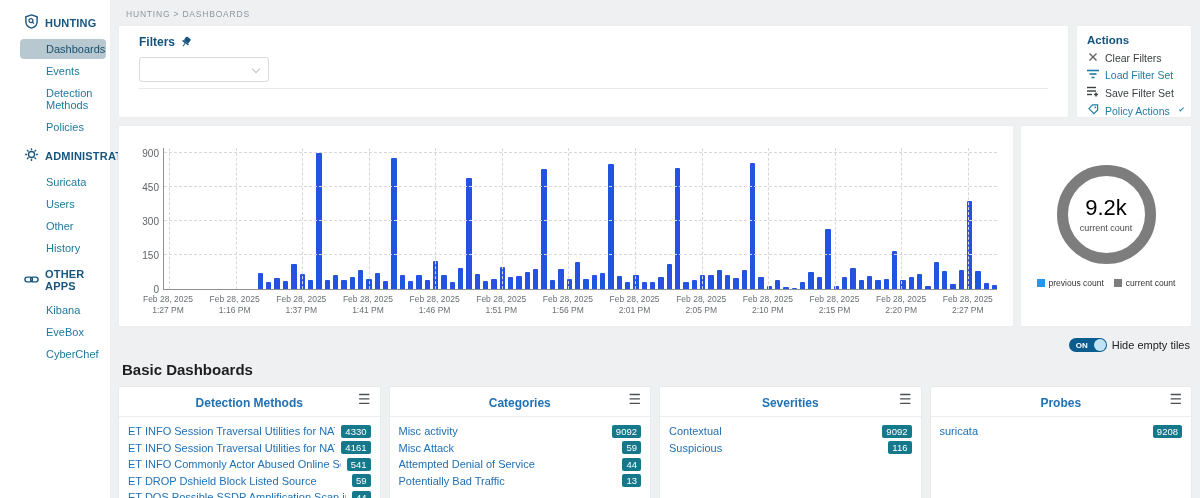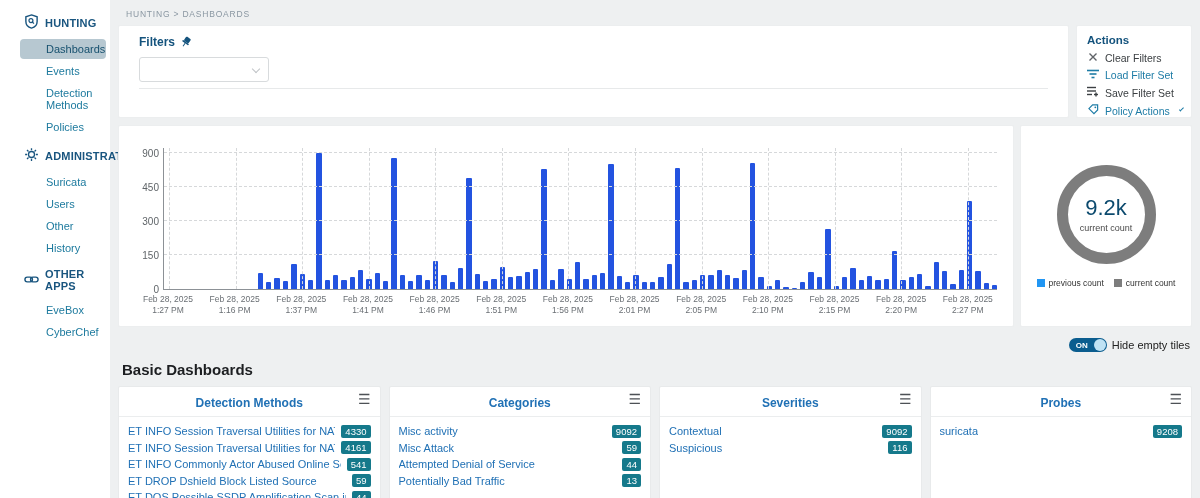--- a/index.html
+++ b/index.html
@@ -42,21 +42,21 @@
   .hgrid { position:absolute; left:0; right:0; border-top:1px dashed #d6d8da; }
   .vgrid { position:absolute; top:0; bottom:0; border-left:1px dashed #d6d8da; }
   .ylab { position:absolute; right:100%; margin-right:5px; transform:translateY(-50%); font-size:10px; color:#5f6468; width:30px; text-align:right; }
   .bars { position:absolute; left:2px; right:0; bottom:0; top:0; display:flex; align-items:flex-end; gap:3px; }
   .bar { flex:1; background:#2353e0; border-radius:1px 1px 0 0; min-width:1px; }
   .xticks { position:absolute; left:36px; right:4px; top:146px; height:24px; }
   .xtick { position:absolute; width:64px; margin-left:-32px; text-align:center; font-size:8.5px; color:#6a6f74; line-height:1.25; }
 
   .gauge-card { width:172px; height:202px; display:flex; flex-direction:column; align-items:center; justify-content:center; }
   .ring { width:99px; height:99px; border-radius:50%; border:11px solid #7d7d7d; display:flex; flex-direction:column; align-items:center; justify-content:center; }
-  .ring-value { font-size:22px; color:#0c4a6e; }
+  .ring-value { font-size:22px; color:#000000; }
   .ring-label { font-size:9px; color:#4a4a4a; margin-top:2px; }
   .legend { display:flex; gap:10px; margin-top:14px; font-size:8.5px; color:#333; align-items:center; }
   .legend-item { display:flex; align-items:center; gap:4px; }
   .sq { width:8px; height:8px; display:inline-block; }
 
   
   .toggle-row { display:flex; justify-content:flex-end; align-items:center; gap:5px; height:20px; margin-top:8px; padding-right:2px; }
   .toggle { width:38px; height:14px; background:#0b5d8f; border-radius:8px; position:relative; cursor:pointer; }
   .toggle-on { position:absolute; left:7px; top:2.5px; color:#fff; font-size:8px; font-weight:bold; }
   .knob { position:absolute; right:1px; top:1px; width:12px; height:12px; border-radius:50%; background:#bfe2f4; }
@@ -112,20 +112,21 @@
       <div class="side-section">
         <div class="side-header">
           <span><svg width="15" height="15" viewBox="0 0 16 16">
               <g stroke="#19557f" stroke-width="1.5" fill="none">
                 <rect x="1" y="5.5" width="8" height="5" rx="2.5"></rect>
                 <rect x="7" y="5.5" width="8" height="5" rx="2.5"></rect>
               </g>
             </svg></span>
           <span>OTHER APPS</span>
         </div>
+        <div class="side-item">Kibana</div>
         <div class="side-item">EveBox</div>
         <div class="side-item">CyberChef</div>
       </div>
     </div>
 
   <div class="main">
 
     <div class="breadcrumb">HUNTING  &gt;  DASHBOARDS</div>
 
     <div class="row-top">

